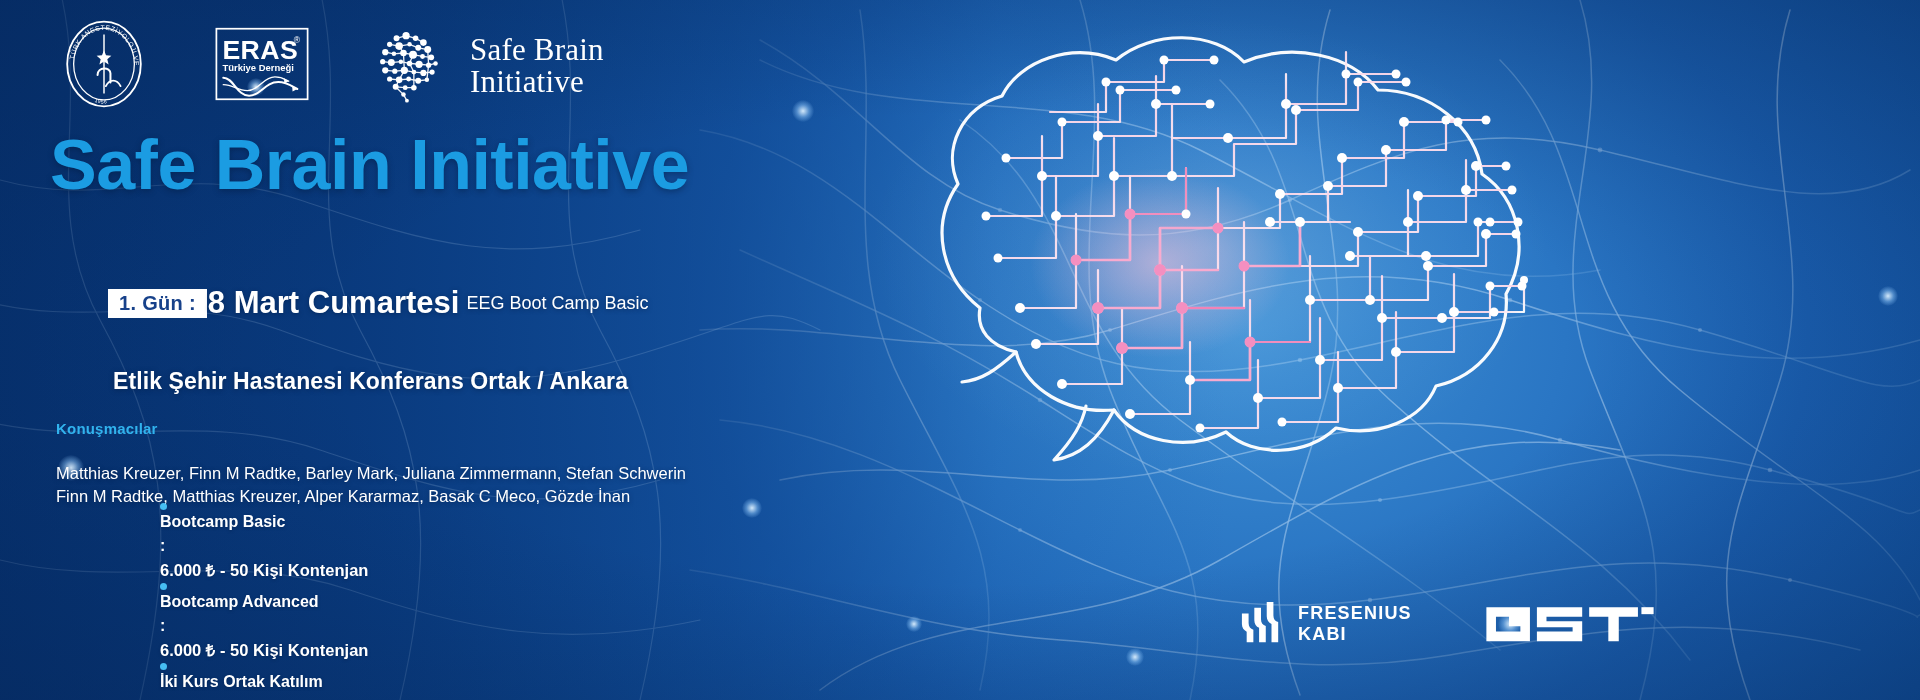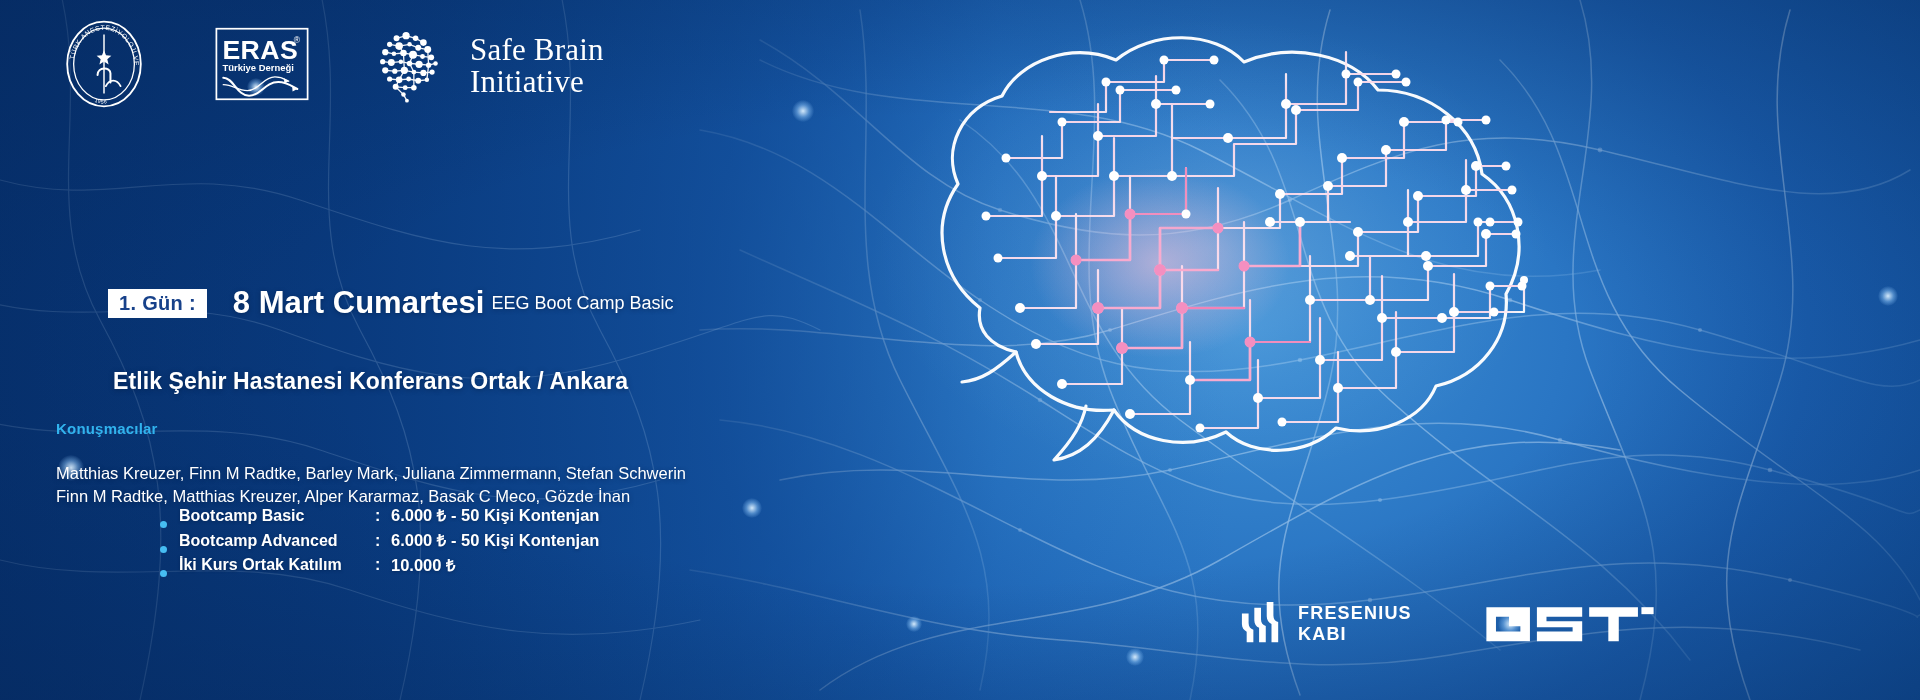--- a/index.html
+++ b/index.html
@@ -84,21 +84,21 @@
     margin-bottom:8px;
     white-space:nowrap;
   }
   .day-badge {
     background:#ffffff;
     color:#17418a;
     font-size:20px; font-weight:bold;
     padding:4px 11px 5px 11px;
     line-height:1;
     letter-spacing:.3px;
-    margin-right:26px;
+    margin-right:1px;
   }
   .day-date {
     color:#ffffff; font-size:31px; font-weight:bold;
     text-shadow:0 1px 4px rgba(3,30,70,.55);
   }
   .day-name {
     color:#ffffff; font-size:18px; font-weight:normal;
     margin-left:7px;
     text-shadow:0 1px 4px rgba(3,30,70,.55);
   }
@@ -118,21 +118,21 @@
     margin-bottom:25px; letter-spacing:.2px;
   }
   .speakers-line {
     color:#ffffff; font-size:16.5px; line-height:1.42;
     white-space:nowrap;
     text-shadow:0 1px 4px rgba(3,30,70,.5);
   }
 
   
   .pricing { position:absolute; left:160px; top:503px; }
-  .price-row { display:flex; align-items:flex-end; line-height:1.5; white-space:nowrap; }
+  .price-row { display:flex; align-items:flex-start; line-height:1.5; white-space:nowrap;flex-direction:column; }
   .price-bullet {
     width:7px; height:7px; border-radius:50%;
     background:#46bdf2; margin-right:12px; flex:0 0 auto;
   }
   .price-label {
     color:#ffffff; font-size:16px; font-weight:bold;
     width:196px; flex:0 0 auto;
     text-shadow:0 1px 3px rgba(3,30,70,.5);
   }
   .price-colon {
@@ -524,20 +524,21 @@
           <path d="M62 26 L63 44 L61 61"></path>
         </g>
       </svg>
       <div class="logo-sbi-text">
         <span>Safe Brain</span>
         <span>Initiative</span>
       </div>
     </div>
   </div>
 
+  <div class="title-main">Safe Brain Initiative</div>
 
   <div class="days">
     <div class="day-row">
       <span class="day-badge">1. Gün :</span>
       <span class="day-date">8 Mart Cumartesi</span>
       <span class="day-name">EEG Boot Camp Basic</span>
     </div>
   </div>
 
   <div class="venue">Etlik Şehir Hastanesi Konferans Ortak / Ankara</div>

